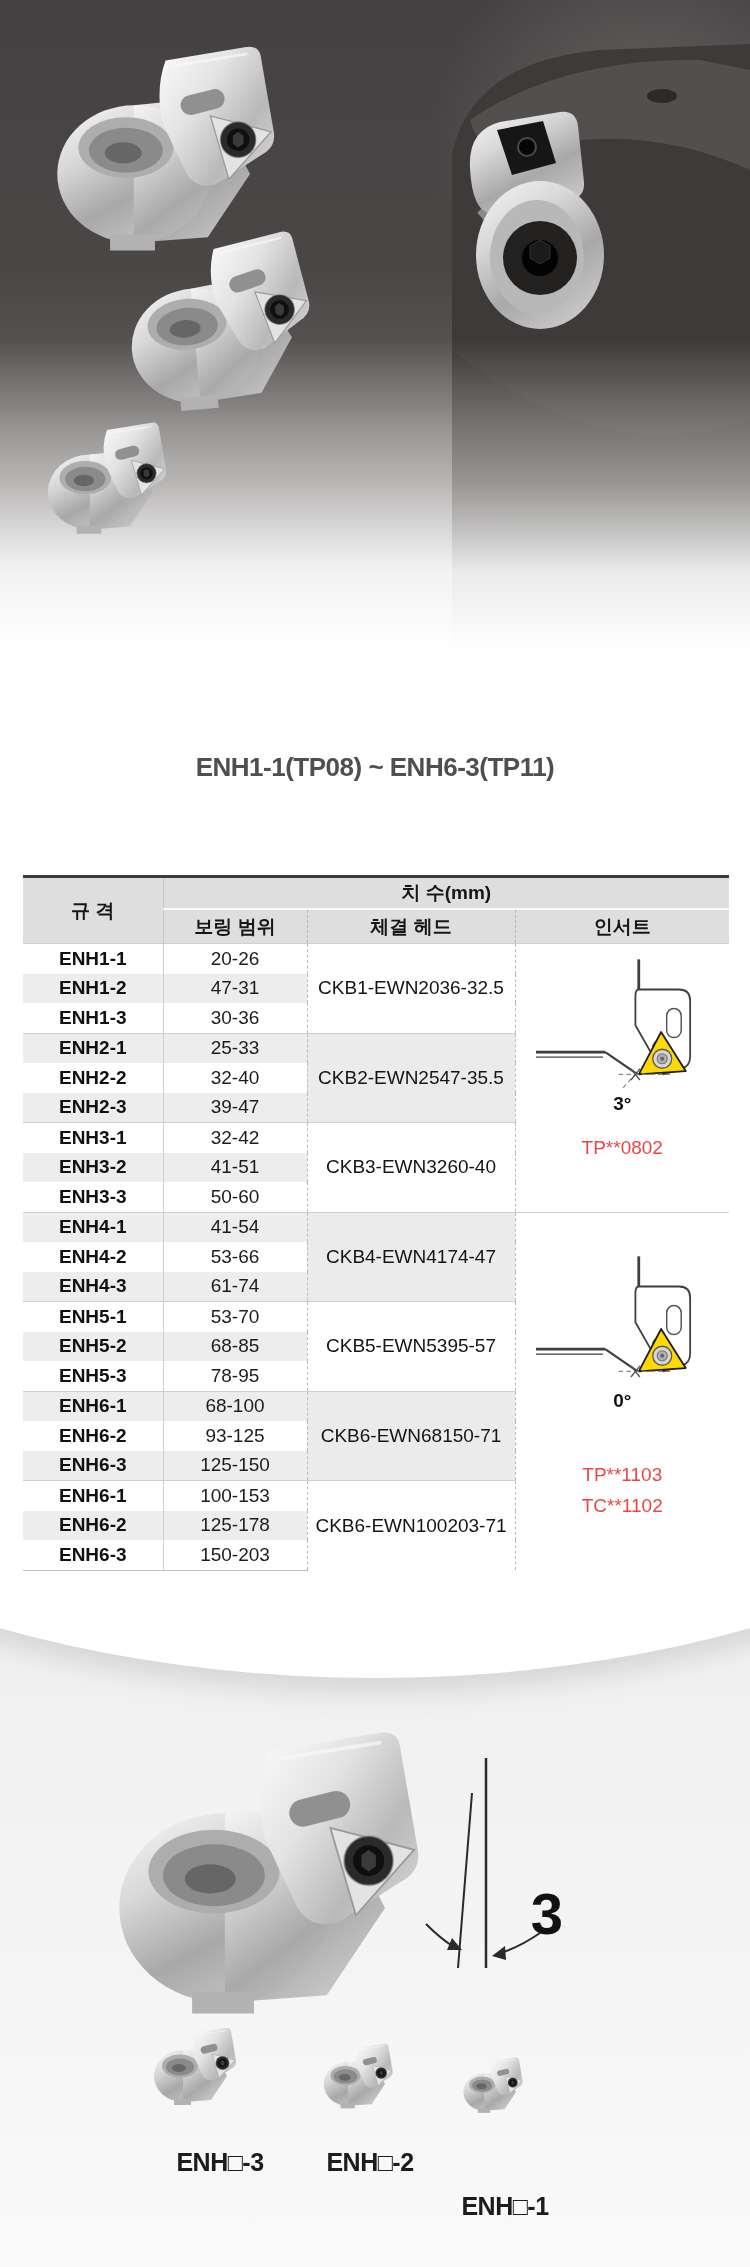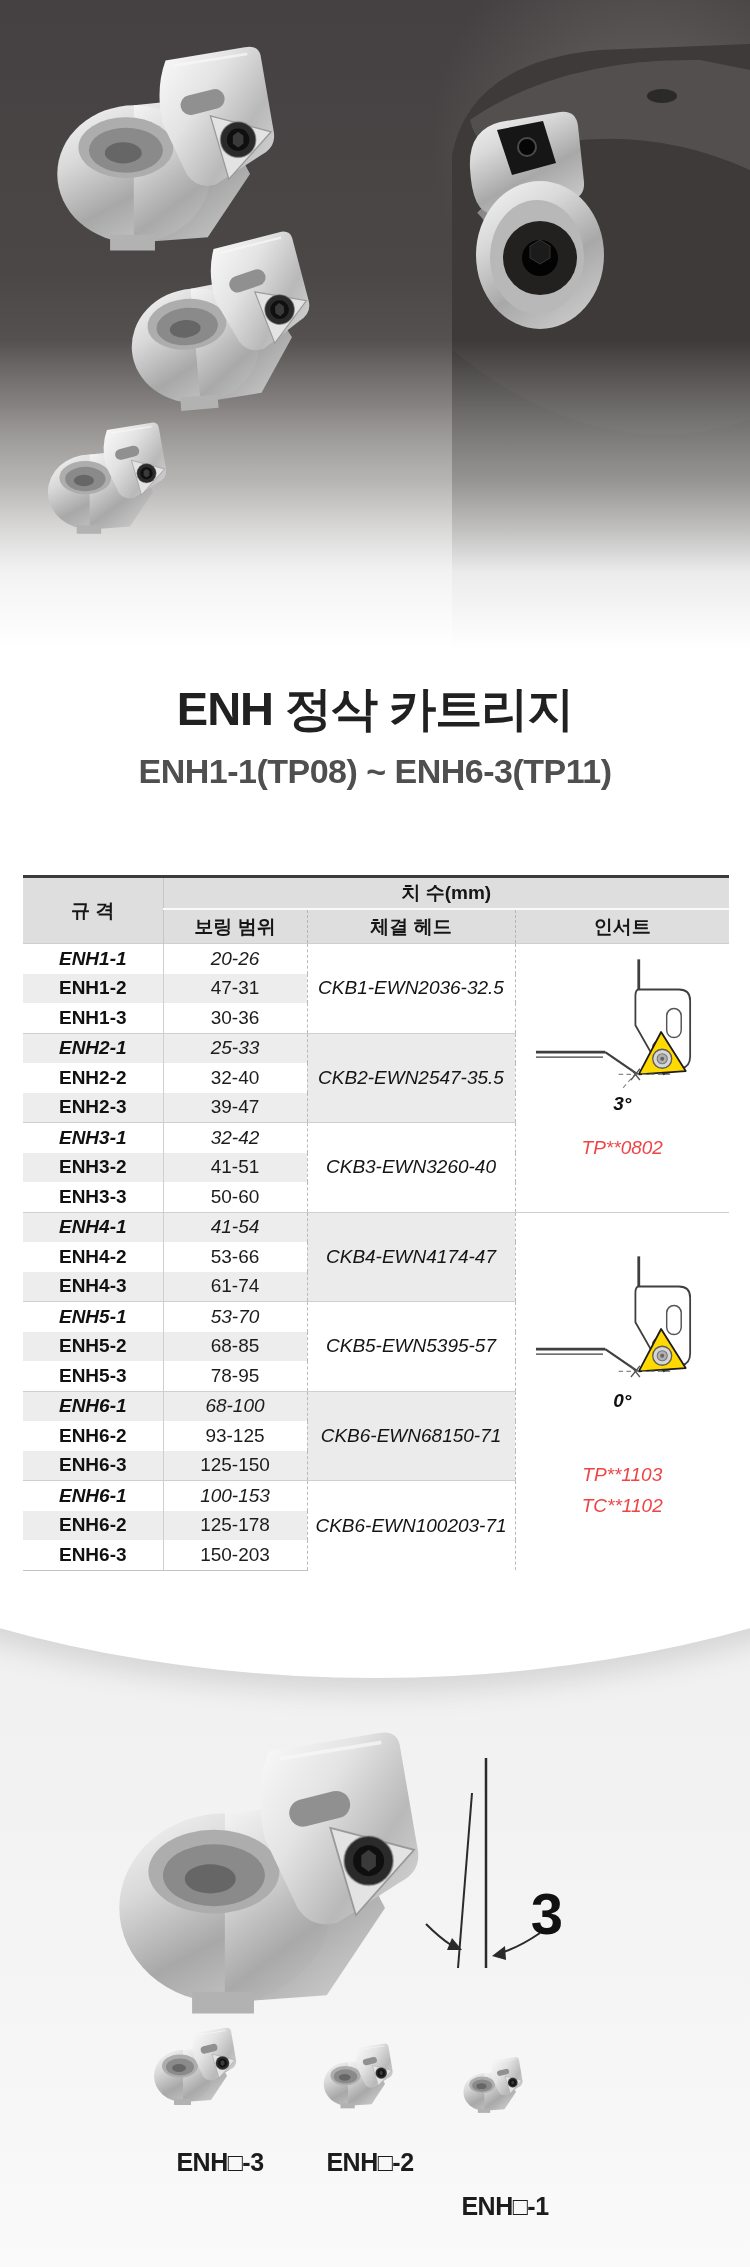--- a/index.html
+++ b/index.html
@@ -7,40 +7,40 @@
        font-family:"Liberation Sans","DejaVu Sans",sans-serif;}
 
   
   .hero{position:absolute;left:0;top:0;width:750px;height:650px;}
   .hero svg{display:block}
 
   
   .page-title{position:absolute;left:0;top:678px;width:750px;text-align:center;
     font-size:47px;font-weight:800;letter-spacing:-1px;color:#212121;}
   .page-subtitle{position:absolute;left:0;top:752px;width:750px;text-align:center;
-    font-size:34px;font-weight:700;letter-spacing:-0.5px;color:#4f4f4f;}
+    font-size:26px;font-weight:700;letter-spacing:-0.5px;color:#4f4f4f;}
 
   
   .table-wrap{position:absolute;left:23px;top:875px;width:706px;z-index:3;}
   table.spec{border-collapse:collapse;table-layout:fixed;width:706px;color:#141414;}
   table.spec th{background:#dedede;font-size:19px;font-weight:700;color:#161616;padding:0;}
   thead tr.h1 th{height:30px;border-top:3px solid #3c3c3c;}
   thead tr.h2 th{height:33px;margin-left:24px;}
   th.dims{border-bottom:2px solid #fafafa;}
   th.spec-h{border-right:1px solid #c6c6c6;}
   th.head-h,th.insert-h{border-left:1px dashed #b5b5b5;}
   td{height:29.5px;padding:0;text-align:center;vertical-align:middle;font-size:19px;}
   tr.alt td{background:#ededee;}
   tr:not(.alt) td{background:#ffffff;}
   td.spec-cell{font-weight:700;border-right:1px solid #cfcfcf;color:#111;}
   td.range-cell{color:#1c1c1c;}
   td.head-cell{border-left:1px dashed #b9b9b9;border-right:1px dashed #b9b9b9;background:#fff !important;}
   td.head-cell.shade{background:#ebebec !important;}
   td.insert-cell{background:#ffffff !important;vertical-align:top;}
-  tr.group-start td{border-top:1px solid #cfcfcf;font-style:italic;}
+  tr.group-start td{border-top:1px solid #cfcfcf;}
   tbody tr:last-child td{border-bottom:1px solid #c2c2c2;}
 
   .insert-wrap{display:flex;flex-direction:column;align-items:center;height:100%;}
   .iw0{padding-top:12px;}
   .iw1{padding-top:40px;}
   .ins-angle{font-size:19px;font-weight:700;color:#111;margin-top:-6px;}
   .ins-code{font-size:19px;color:#ef4444;}
   .iw0 .ins-code{margin-top:22px;}
   .iw1 .ins-code.c0{margin-top:52px;}
   .iw1 .ins-code.c1{margin-top:9px;}
@@ -136,21 +136,20 @@
       </g>
 
       <rect x="0" y="340" width="750" height="310" fill="url(#fadeW)"></rect>
 
       <use href="#cart" transform="translate(52,42) scale(1.32)"></use>
       <use href="#cart" transform="translate(118,242) rotate(-5) scale(1.1)"></use>
       <use href="#cart" transform="translate(45,420) scale(0.72)"></use>
     </svg>
   </div>
 
-  <div class="page-title">ENH 정삭 카트리지</div>
   <div class="page-subtitle">ENH1-1(TP08) ~ ENH6-3(TP11)</div>
 
   <div class="table-wrap">
     <table class="spec">
       <colgroup>
           <col style="width:140px">
           <col style="width:144px">
           <col style="width:208px">
           <col style="width:214px">
         </colgroup>

